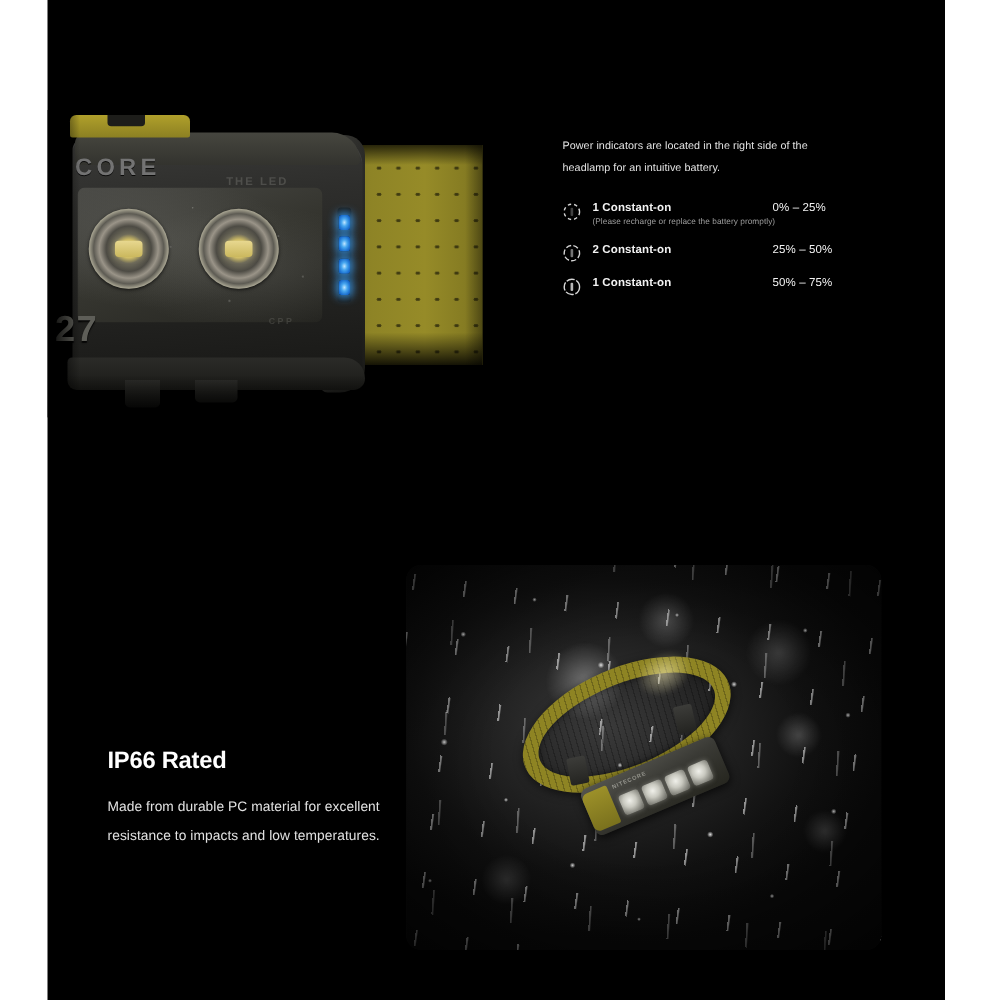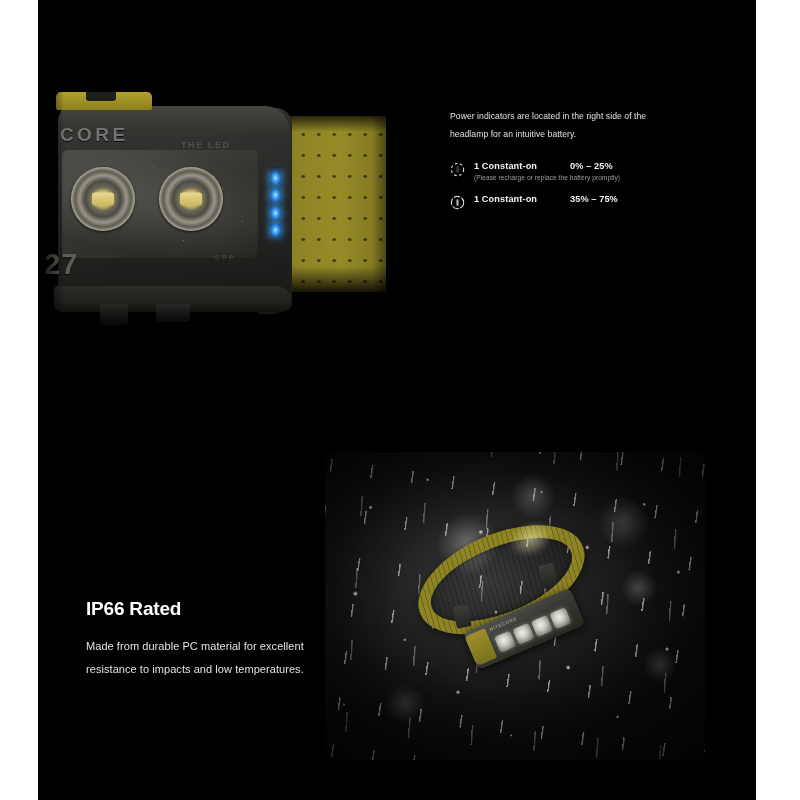--- a/index.html
+++ b/index.html
@@ -291,23 +291,24 @@
     margin-left: 9px;
     color: #f2f2f2;
     font-size: 9.2px;
     font-weight: 700;
     letter-spacing: .1px;
     line-height: 1.25;
   }
   .ind-range {
     color: #f2f2f2;
     font-size: 9.2px;
-    font-weight: 700;
+    font-weight: 400;
     letter-spacing: .1px;
     line-height: 1.25;
+    margin-left: 48px;
   }
   .ind-note {
     position: absolute;
     left: 24px;
     top: 13px;
     color: #9e9e9e;
     font-size: 6.6px;
     letter-spacing: .05px;
     white-space: nowrap;
   }
@@ -563,30 +564,40 @@
           <svg viewBox="0 0 20 20" width="15" height="15" aria-hidden="true">
             <circle cx="10" cy="10" r="8.2" fill="none" stroke="#d6d6d6" stroke-width="1.5" stroke-dasharray="3.6 3.2"></circle>
             <rect x="8.6" y="5.6" width="2.8" height="8.8" rx="1.1" fill="#d6d6d6" opacity="0.30"></rect>
           </svg>
         </div>
         <div class="ind-label">1 Constant-on</div>
         <div class="ind-range">0% – 25%</div>
         <div class="ind-note">(Please recharge or replace the battery promptly)</div>
       </div>
 
+      <div class="ind-row">
+        <div class="ind-icon">
+          <svg viewBox="0 0 20 20" width="15" height="15" aria-hidden="true">
+            <circle cx="10" cy="10" r="8.2" fill="none" stroke="#d6d6d6" stroke-width="1.5" stroke-dasharray="5.6 2.4"></circle>
+            <rect x="8.6" y="5.6" width="2.8" height="8.8" rx="1.1" fill="#d6d6d6" opacity="0.55"></rect>
+          </svg>
+        </div>
+        <div class="ind-label">2 Constant-on</div>
+        <div class="ind-range">25% – 50%</div>
+      </div>
 
       <div class="ind-row">
         <div class="ind-icon">
           <svg viewBox="0 0 20 20" width="15" height="15" aria-hidden="true">
             <circle cx="10" cy="10" r="8.2" fill="none" stroke="#d6d6d6" stroke-width="1.5" stroke-dasharray="9 1.8"></circle>
             <rect x="8.6" y="5.6" width="2.8" height="8.8" rx="1.1" fill="#e4e4e4" opacity="0.8"></rect>
           </svg>
         </div>
         <div class="ind-label">1 Constant-on</div>
-        <div class="ind-range">35% – 75%</div>
+        <div class="ind-range">50% – 75%</div>
       </div>
 
 
     </div>
   </div>
 
   <div id="ip-section">
     <h2 class="headline">
       <span>IP66 Rated</span><br>
     </h2>

